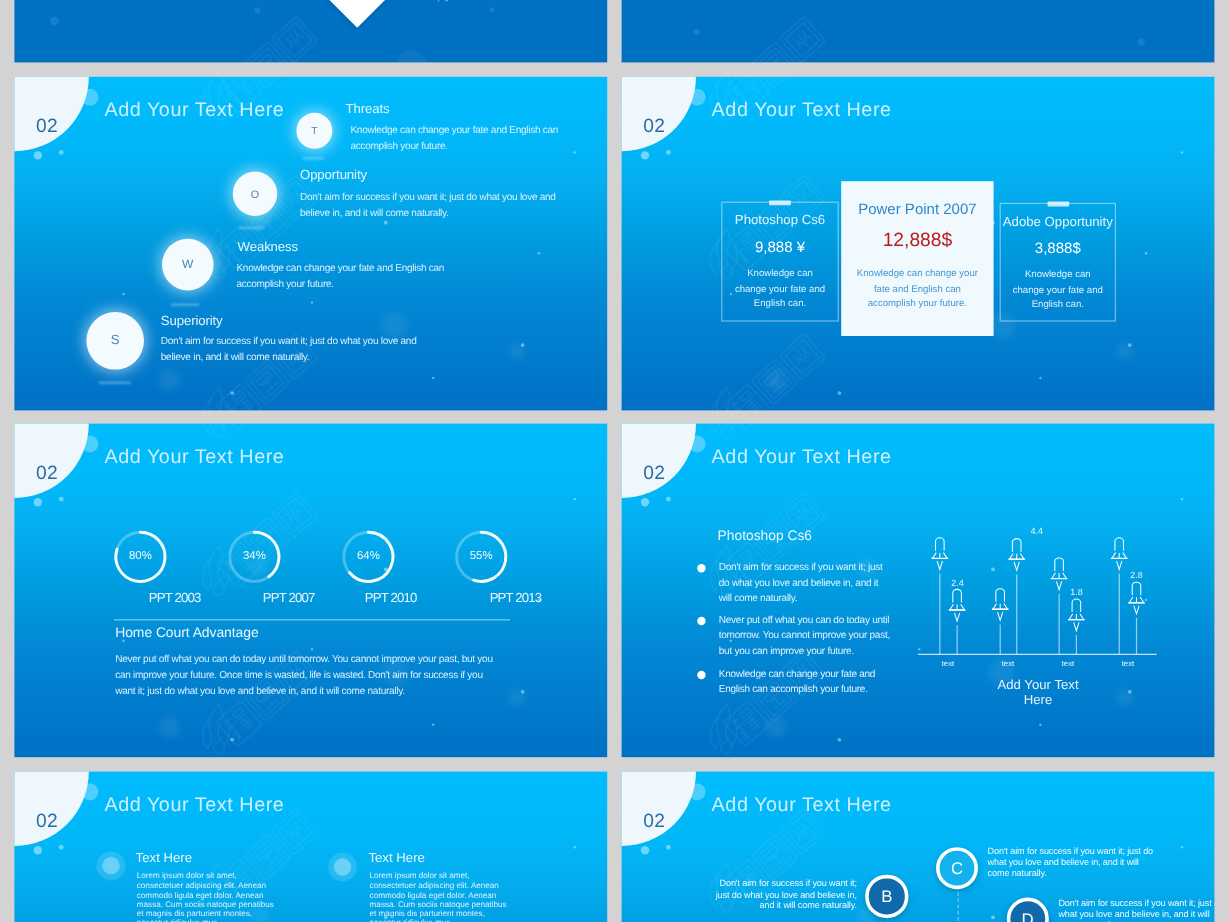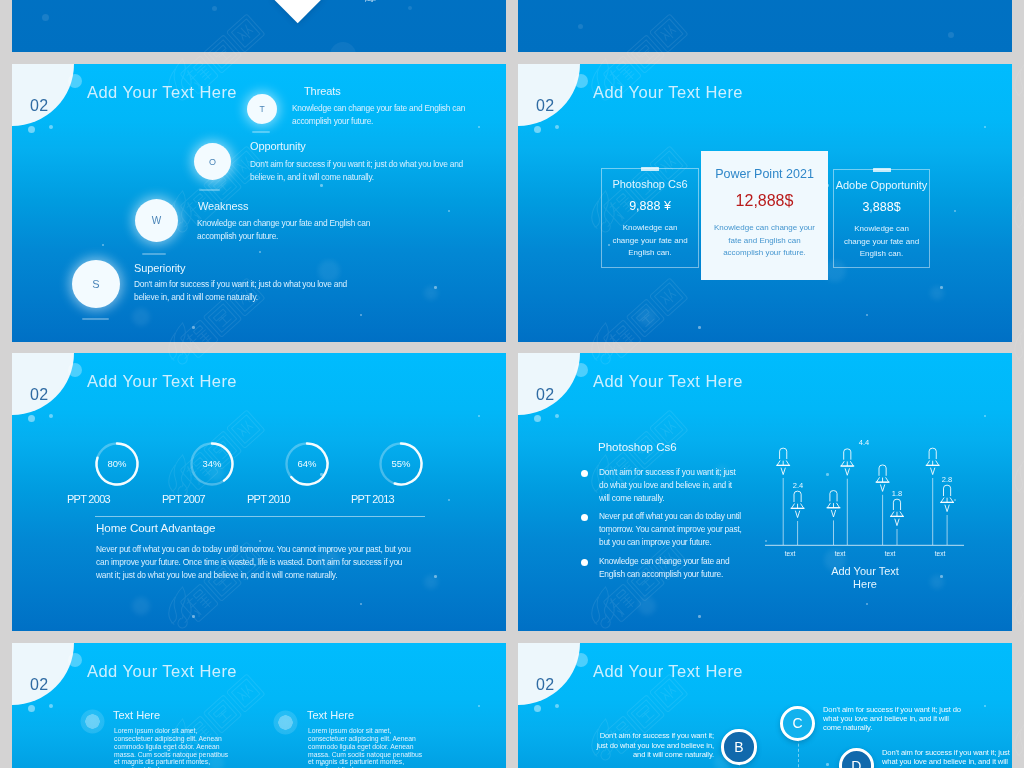--- a/index.html
+++ b/index.html
@@ -37,21 +37,21 @@
   .pcard{position:absolute;border:1px solid rgba(255,255,255,.45);text-align:center;}
   .pcard .tab{position:absolute;left:50%;top:-2.5px;margin-left:-9px;width:18px;height:4px;
               background:rgba(255,255,255,.78);border-radius:.5px;}
   .pname{color:#e4f6ff;}
   .pprice{color:#ffffff;text-align:center;}
   .pdesc{color:#dff2ff;}
   .pcard.mid{background:#f0f9fe;border:none;}
   .pcard.mid .pname{color:#2f87c9;}
   .pcard.mid .pprice{color:#b91c1c;}
   .pcard.mid .pdesc{color:#4596cf;}
-  .dlabel{position:absolute;text-align:left;color:#eaf7ff;}
+  .dlabel{position:absolute;text-align:right;color:#eaf7ff;}
   .hr{position:absolute;height:1px;background:rgba(255,255,255,.5);}
 
   
   .glow{position:absolute;border-radius:50%;}
 
   .abc{position:absolute;border-radius:50%;display:flex;align-items:center;justify-content:center;
        color:#fff;box-sizing:border-box;box-shadow:0 2px 5px rgba(8,60,100,.30);}
 </style>
 </head>
 <body>
@@ -90,21 +90,21 @@
     <div class="bub" style="left:56px;top:10px;width:14px;height:14px;opacity:.55;"></div>
     <div class="bub" style="left:16px;top:62px;width:7px;height:7px;opacity:.8;"></div>
     <div class="bub" style="left:37px;top:61px;width:4px;height:4px;opacity:.75;"></div>
     <div class="snum">02</div>
     <div class="stitle">Add Your Text Here</div>
 
     <div class="swot-circ" style="left:235px;top:30px;width:30px;height:30px;font-size:8.5px;">
         <span>T</span>
       </div>
     <div class="swot-ul" style="left:240px;top:67px;width:18px;"></div>
-    <div class="swot-title" style="left:292px;top:21px;">Threats</div>
+    <div class="swot-title" style="left:276px;top:21px;">Threats</div>
     <div class="swot-body" style="left:280px;top:38px;width:185px;">Knowledge can change your fate and English can accomplish your future.</div>
 
     <div class="swot-circ" style="left:182px;top:79px;width:37px;height:37px;font-size:9px;">
         <span>O</span>
       </div>
     <div class="swot-ul" style="left:187px;top:125px;width:21px;"></div>
     <div class="swot-title" style="left:238px;top:76px;">Opportunity</div>
     <div class="swot-body" style="left:238px;top:94px;width:222px;">Don't aim for success if you want it; just do what you love and believe in, and it will come naturally.</div>
 
     <div class="swot-circ" style="left:123px;top:135px;width:43px;height:43px;font-size:10px;">
@@ -143,21 +143,21 @@
     <div class="stitle">Add Your Text Here</div>
 
     <div class="pcard" style="left:83px;top:104px;width:96px;height:98px;">
       <div class="tab"></div>
       <div class="pname" style="margin-top:9px;font-size:11px;">Photoshop Cs6</div>
       <div class="pprice" style="margin-top:9px;font-size:12.5px;">9,888 ¥</div>
       <div class="pdesc" style="margin:9px 10px 0;font-size:8px;line-height:12.7px;">Knowledge can change your fate and English can.</div>
     </div>
 
     <div class="pcard mid" style="left:183px;top:87px;width:127px;height:129px;">
-      <div class="pname" style="margin-top:16px;font-size:12.5px;">Power Point 2021</div>
+      <div class="pname" style="margin-top:16px;font-size:12.5px;">Power Point 2007</div>
       <div class="pprice" style="margin-top:11px;font-size:16px;">12,888$</div>
       <div class="pdesc" style="margin:12px 8px 0;font-size:8px;line-height:12.7px;">Knowledge can change your fate and English can accomplish your future.</div>
     </div>
 
     <div class="pcard" style="left:315px;top:105px;width:95px;height:97px;">
       <div class="tab"></div>
       <div class="pname" style="margin-top:9px;font-size:11px;">Adobe Opportunity</div>
       <div class="pprice" style="margin-top:9px;font-size:12.5px;">3,888$</div>
       <div class="pdesc" style="margin:9px 7px 0;font-size:8px;line-height:12.7px;">Knowledge can change your fate and English can.</div>
     </div>

